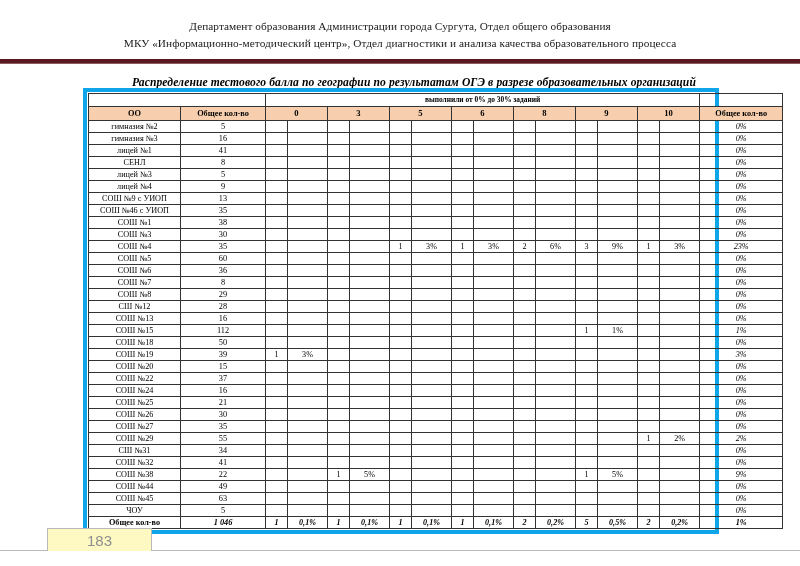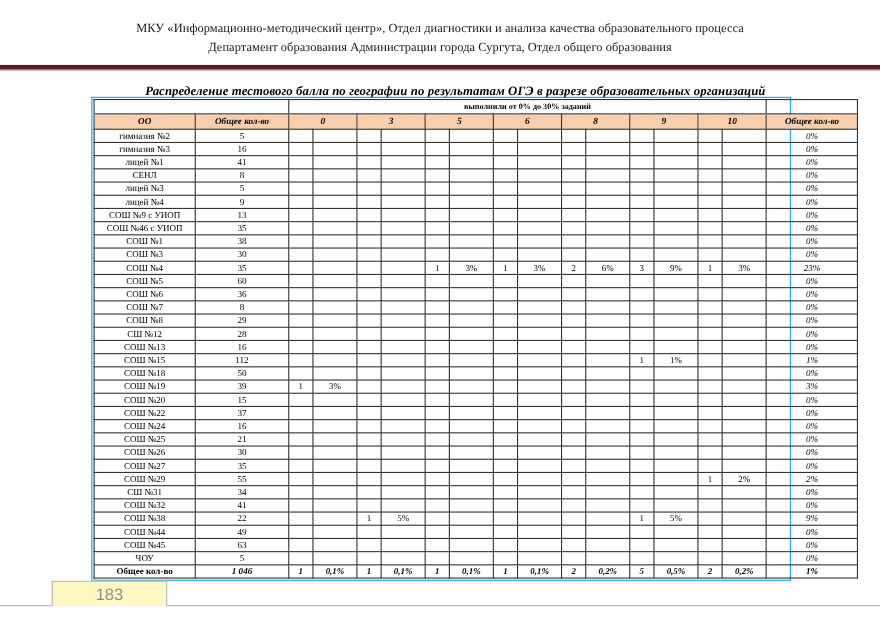--- a/index.html
+++ b/index.html
@@ -74,21 +74,21 @@
     margin: 0;
     height: 11px;
     line-height: 11px;
     text-align: center;
     vertical-align: middle;
     font-weight: normal;
     overflow: hidden;
     white-space: nowrap;
   }
   .outer-frame {
-    border: 1px solid #0ea5e9;
+    border: 4px solid #0ea5e9;
     padding: 1px;
   }
 
   
   tr.caption-row td {
     border: none;
     border-left: 1px solid #333;
     border-right: 1px solid #333;
     border-top: 1px solid #333;
     height: 12px;
@@ -100,21 +100,20 @@
   tr.caption-row td.blank-left,
   tr.caption-row td.blank-right {
     border-left: 1px solid #333;
     border-right: 1px solid #333;
     border-top: 1px solid #333;
   }
 
   
   tr.head-row td {
     background: #f7cfae;
-    font-style: italic;
     font-weight: bold;
     font-size: 8.6px;
     height: 13px;
     line-height: 13px;
     border: 1px solid #333333;
   }
   tr.head-row td.h-oo,
   tr.head-row td.h-total,
   tr.head-row td.h-sum { font-size: 8.3px; }
 
@@ -182,22 +181,22 @@
     top: 22px;
     width: 649px;
     height: 1px;
     background: #b9b9b9;
   }
 </style>
 </head>
 <body>
 
 <div class="page-header">
+  <div class="hdr-line">Департамент образования Администрации города Сургута, Отдел общего образования</div>
   <div class="hdr-line">МКУ «Информационно-методический центр», Отдел диагностики и анализа качества образовательного процесса</div>
-  <div class="hdr-line">Департамент образования Администрации города Сургута, Отдел общего образования</div>
 </div>
 <div class="header-rule"></div>
 <div class="header-rule-thin"></div>
 
 <div class="doc-title">Распределение тестового балла по географии по результатам ОГЭ в разрезе образовательных организаций</div>
 
 <div class="table-zone">
   <div class="outer-frame">
     <table class="grid">
       <colgroup>

